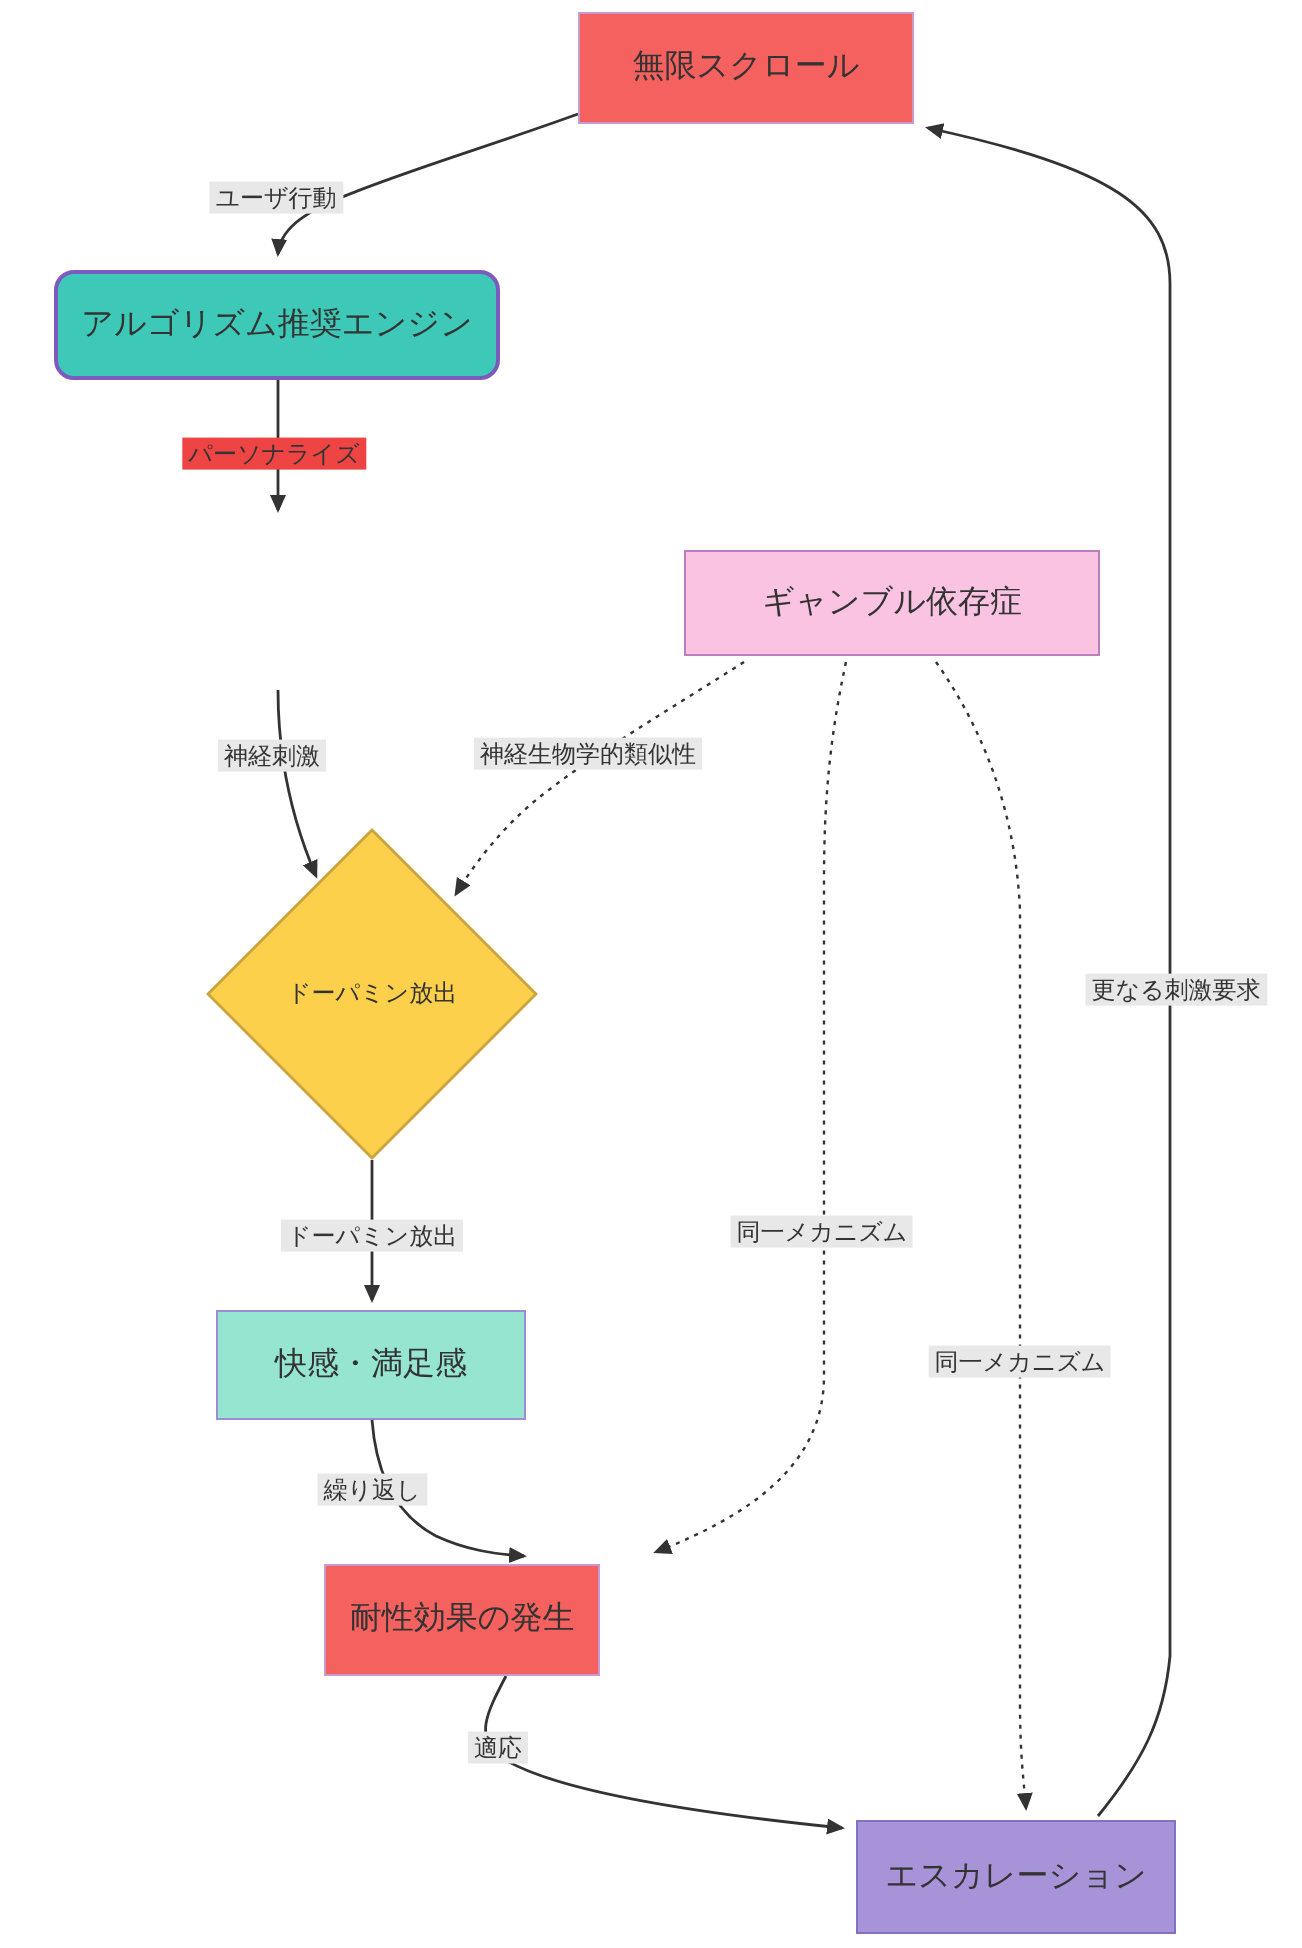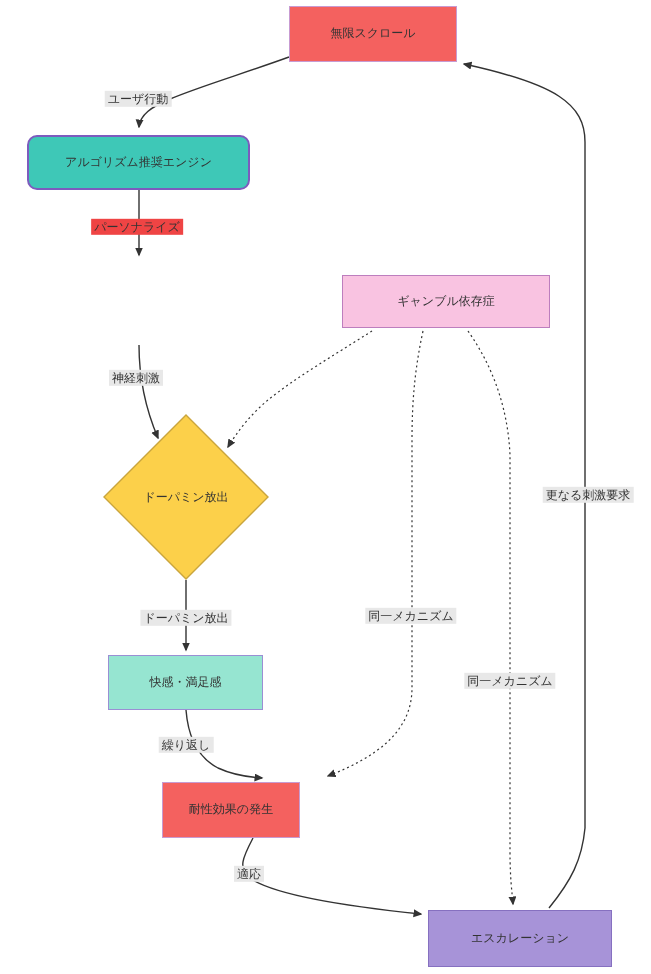--- a/index.html
+++ b/index.html
@@ -1,20 +1,20 @@
 <!DOCTYPE html>
 <html><head>
 <meta charset="utf-8">
 <style>
   html,body{margin:0;padding:0;background:#ffffff;}
   body{font-family:"Liberation Sans","DejaVu Sans",sans-serif;}
   .canvas{position:relative;width:651px;height:974px;background:#ffffff;overflow:hidden;}
   .edges{position:absolute;left:0;top:0;z-index:1;}
   .node{position:absolute;z-index:3;display:flex;align-items:center;justify-content:center;
-        text-align:center;color:#333333;font-size:12px;line-height:1.45;
+        text-align:center;color:#333333;font-size:16px;line-height:1.45;
         border:1.4px solid #999;box-sizing:border-box;}
   .node .txt{display:block;}
   .edge-label{position:absolute;z-index:2;transform:translate(-50%,-50%);
         background:#e8e8e8;color:#333333;font-size:12px;line-height:1.2;
         padding:1px 3px;white-space:nowrap;}
   .diamond-label{position:absolute;z-index:3;transform:translate(-50%,-50%);
         color:#333333;font-size:12px;white-space:nowrap;}
 </style>
 </head>
 <body>
@@ -67,27 +67,28 @@
   <div class="diamond-label" style="left:186px;top:497px;">ドーパミン放出</div>
 
   <div class="node" style="left: 108px; top: 655px; width: 155px; height: 55px; background-color: rgb(150, 229, 209); border-color: rgb(154, 143, 212);">
     <span class="txt">快感・満足感</span>
   </div>
 
   <div class="node" style="left: 162px; top: 782px; width: 138px; height: 56px; background-color: rgb(244, 97, 95); border-color: rgb(199, 155, 210); justify-content: center;">
     <span class="txt">耐性効果の発生</span>
   </div>
 
-  <div class="node" style="left: 428px; top: 910px; width: 184px; height: 57px; background-color: rgb(167, 147, 216); border-color: rgb(134, 112, 192);">
+  <div class="node" style="left: 428px; top: 910px; width: 160px; height: 57px; background-color: rgb(167, 147, 216); border-color: rgb(134, 112, 192);">
     <span class="txt">エスカレーション</span>
   </div>
 
   <span class="edge-label" style="left: 138px; top: 99px; background-color: rgb(232, 232, 232); color: rgb(51, 51, 51);">ユーザ行動</span>
   <span class="edge-label" style="left: 137px; top: 227px; background-color: #ef4444; color: rgb(51, 51, 51);">パーソナライズ</span>
   <span class="edge-label" style="left: 136px; top: 378px; background-color: rgb(232, 232, 232); color: rgb(51, 51, 51);">神経刺激</span>
+  <span class="edge-label" style="left: 294px; top: 377px; background-color: rgb(232, 232, 232); color: rgb(51, 51, 51);">神経生物学的類似性</span>
   <span class="edge-label" style="left: 186px; top: 618px; background-color: rgb(232, 232, 232); color: rgb(51, 51, 51);">ドーパミン放出</span>
   <span class="edge-label" style="left: 186px; top: 745px; background-color: rgb(232, 232, 232); color: rgb(51, 51, 51);">繰り返し</span>
   <span class="edge-label" style="left: 411px; top: 616px; background-color: rgb(232, 232, 232); color: rgb(51, 51, 51);">同一メカニズム</span>
   <span class="edge-label" style="left: 510px; top: 681px; background-color: rgb(232, 232, 232); color: rgb(51, 51, 51);">同一メカニズム</span>
   <span class="edge-label" style="left: 249px; top: 874px; background-color: rgb(232, 232, 232); color: rgb(51, 51, 51);">適応</span>
   <span class="edge-label" style="left: 588px; top: 495px; background-color: rgb(232, 232, 232); color: rgb(51, 51, 51);">更なる刺激要求</span>
 
 </div>
 
 </body></html>

